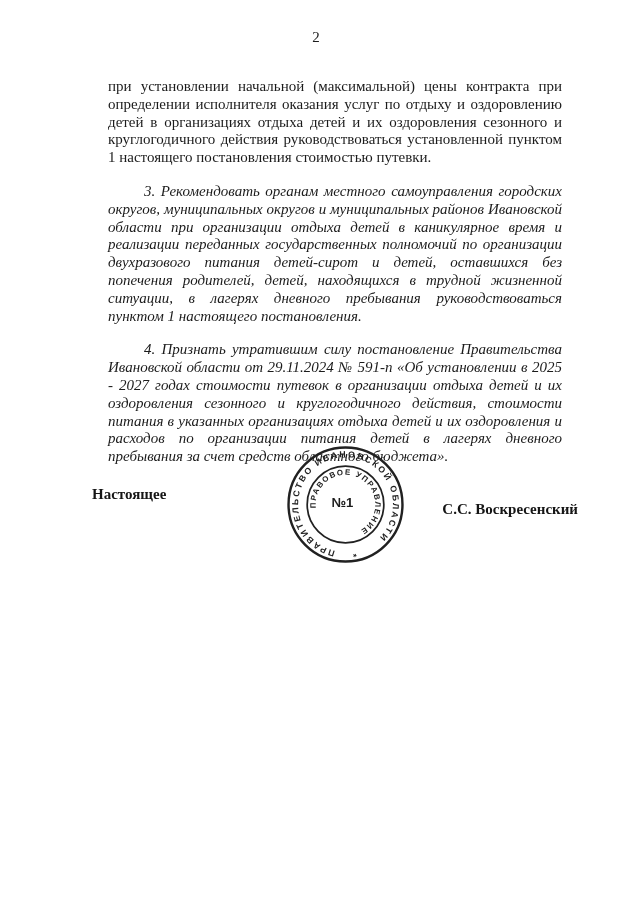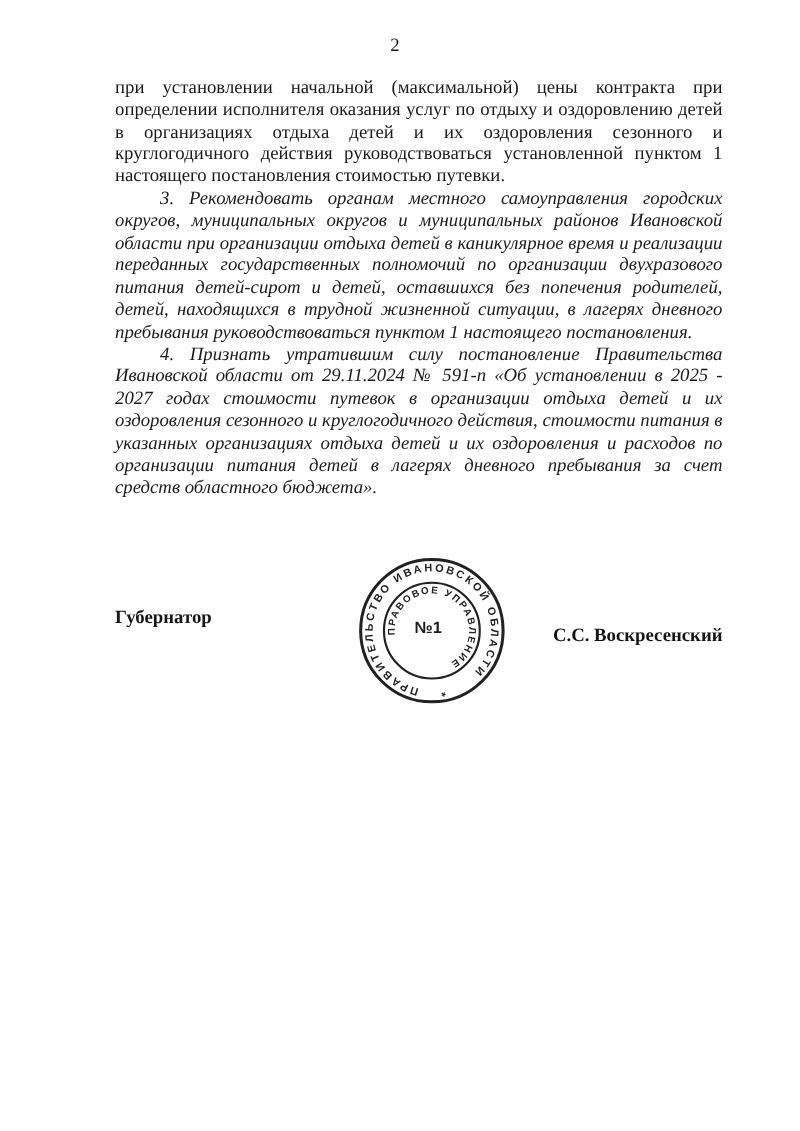--- a/index.html
+++ b/index.html
@@ -28,21 +28,21 @@
   .content {
     position: absolute;
     left: 92px;
     top: 62px;
     width: 486px;
     font-size: 15px;
     line-height: 17.8px;
     text-align: justify;
     color: #1b1b1b;
   }
-  .content p { margin: 0; }
+  .content p { margin: 16px; }
   .content p.indent { text-indent: 36px; font-style: italic; }
   .sig-position {
     position: absolute;
     left: 92px;
     top: 485px;
     font-size: 15px;
     line-height: 18.5px;
     font-weight: bold;
     color: #151515;
   }
@@ -97,21 +97,21 @@
 
   <div class="page-number">2</div>
 
   <div class="content">
     <p>при установлении начальной (максимальной) цены контракта при определении исполнителя оказания услуг по отдыху и оздоровлению детей в организациях отдыха детей и их оздоровления сезонного и круглогодичного действия руководствоваться установленной пунктом 1 настоящего постановления стоимостью путевки.</p>
     <p class="indent">3. Рекомендовать органам местного самоуправления городских округов, муниципальных округов и муниципальных районов Ивановской области при организации отдыха детей в каникулярное время и реализации переданных государственных полномочий по организации двухразового питания детей-сирот и детей, оставшихся без попечения родителей, детей, находящихся в трудной жизненной ситуации, в лагерях дневного пребывания руководствоваться пунктом 1 настоящего постановления.</p>
     <p class="indent">4. Признать утратившим силу постановление Правительства Ивановской области от 29.11.2024 № 591-п «Об установлении в 2025 - 2027 годах стоимости путевок в организации отдыха детей и их оздоровления сезонного и круглогодичного действия, стоимости питания в указанных организациях отдыха детей и их оздоровления и расходов по организации питания детей в лагерях дневного пребывания за счет средств областного бюджета».</p>
   </div>
 
   <div class="sig-position">
-    <div>Губернатор</div>
+    <div>Настоящее</div>
   </div>
 
   <div class="sig-name">С.С. Воскресенский</div>
 
   <div class="stamp">
     <svg viewBox="0 0 120 120" xmlns="http://www.w3.org/2000/svg">
       <defs>
         <path id="outerTextCircle" d="M 60,107 A 47,47 0 1 1 60,13 A 47,47 0 1 1 60,107"></path>
         <path id="innerTextCircle" d="M 60,89.5 A 29.5,29.5 0 1 1 60,30.5 A 29.5,29.5 0 1 1 60,89.5"></path>
       </defs>

